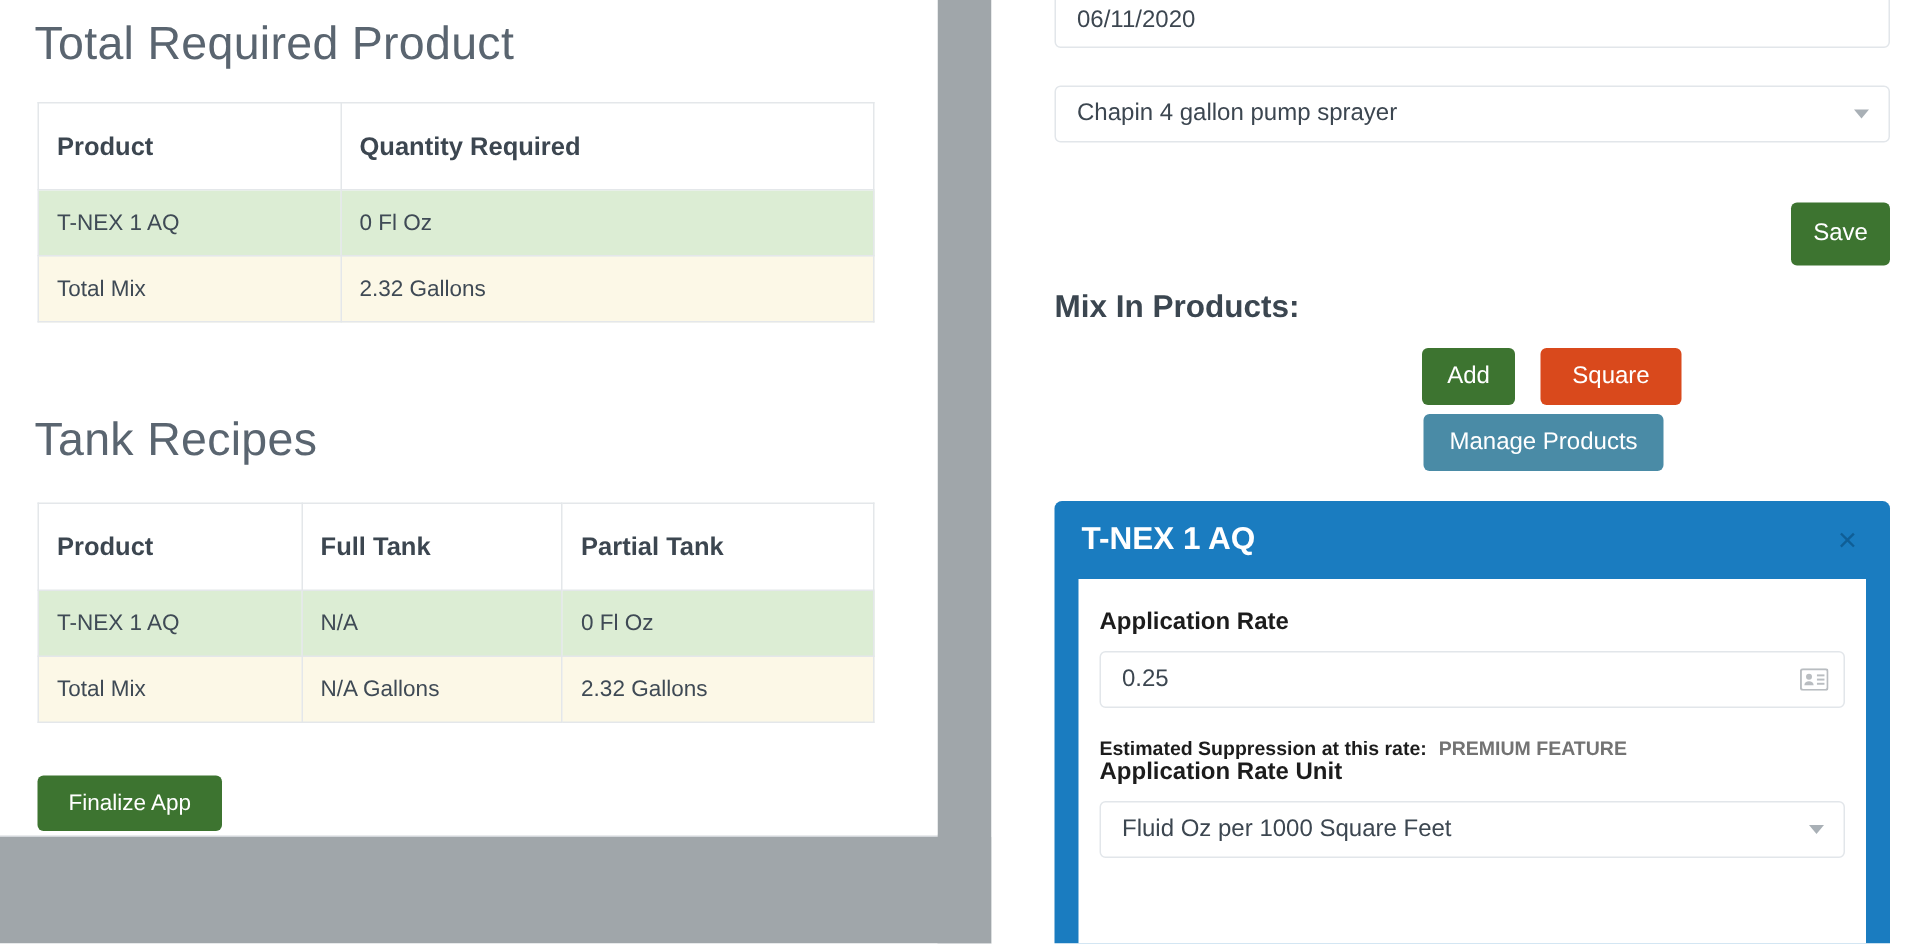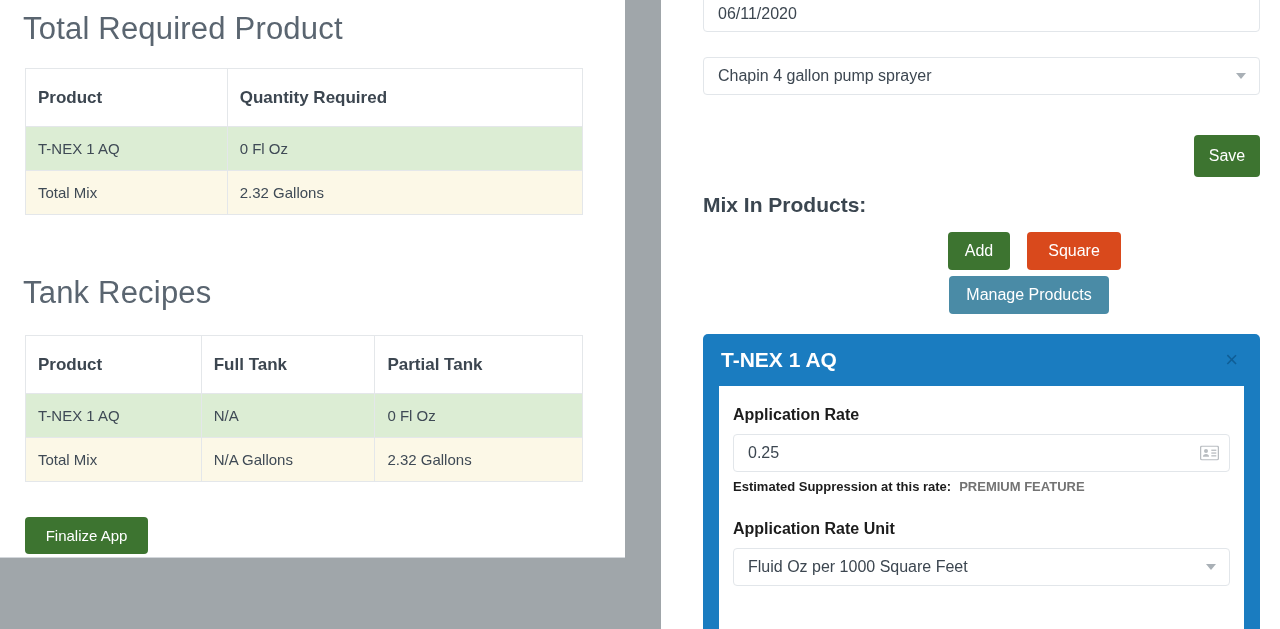--- a/index.html
+++ b/index.html
@@ -273,35 +273,34 @@
   .input-addon-icon {
     position: absolute;
     right: 10px;
     top: 50%;
     transform: translateY(-50%);
     width: 19px;
     height: 15px;
     color: #b9bdc1;
   }
   .hint-line {
-    margin-top: 7px;
+    margin-top: 19px;
     font-size: 13px;
     font-weight: bold;
     color: #1c1c1c;
     display: flex;
     gap: 8px;
     align-items: baseline;
   }
   .hint-value {
     color: #737373;
     font-weight: bold;
     font-size: 13px;
   }
   .label-rate-unit {
-    margin-top: 26px;
   }
   .select-input {
     position: relative;
     width: 497px;
     height: 38px;
     border: 1px solid #e2e6ea;
     border-radius: 4px;
     background: #ffffff;
     display: flex;
     align-items: center;

